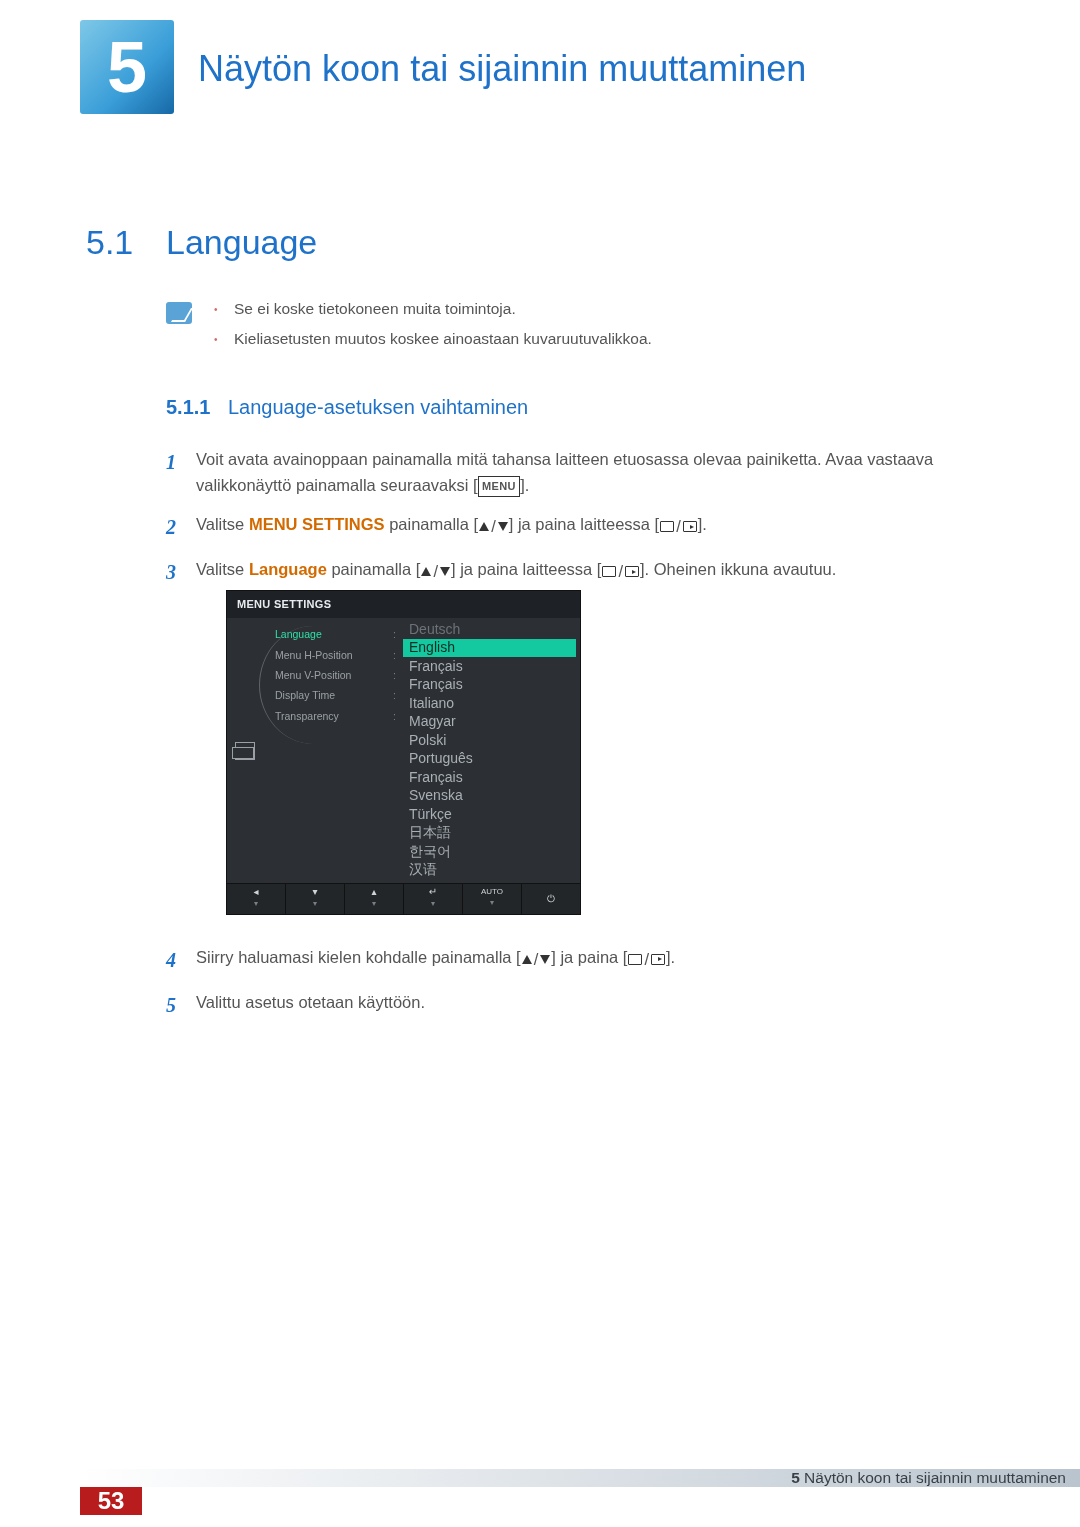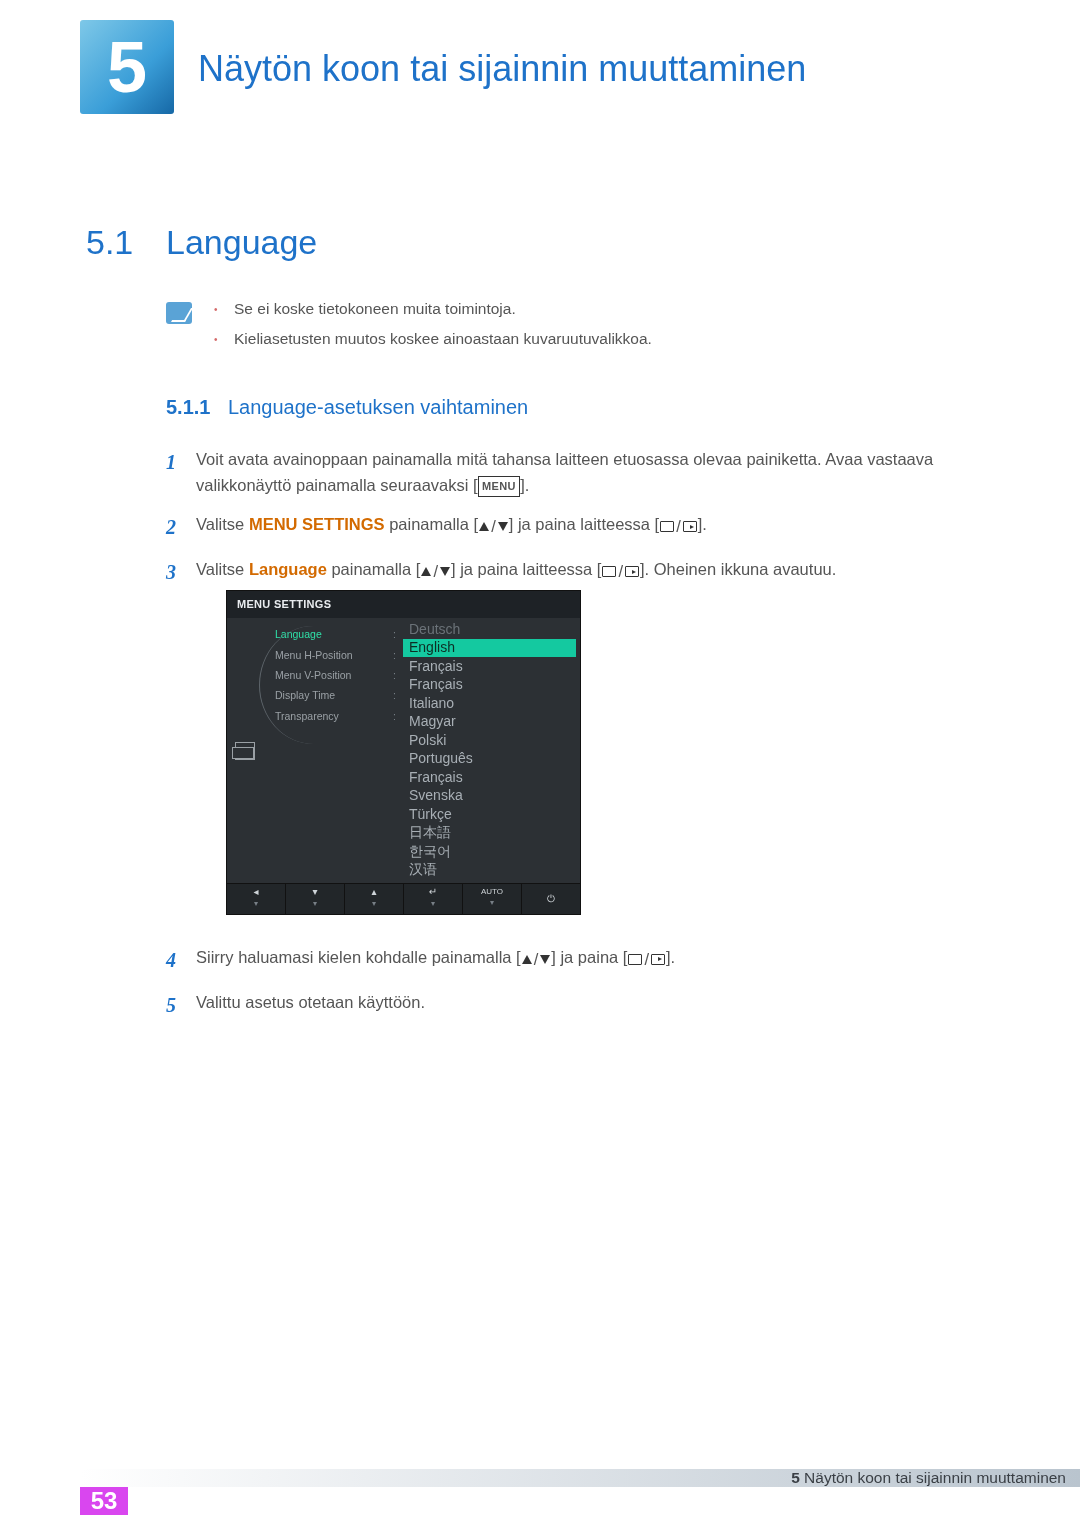--- a/index.html
+++ b/index.html
@@ -310,22 +310,22 @@
     align-items: center;
     justify-content: flex-end;
     padding-right: 14px;
   }
   .footer-text {
     font-size: 15.5px;
     color: #3a3f45;
   }
   .footer-text b { font-weight: bold; }
   .footer-page {
-    width: 48px;
-    background: #d946ef;
+    width: 62px;
+    background: #b91c1c;
     color: #fff;
     font-size: 24px;
     font-weight: bold;
     display: flex;
     align-items: center;
     justify-content: center;
   }
 </style>
 </head>
 <body>

